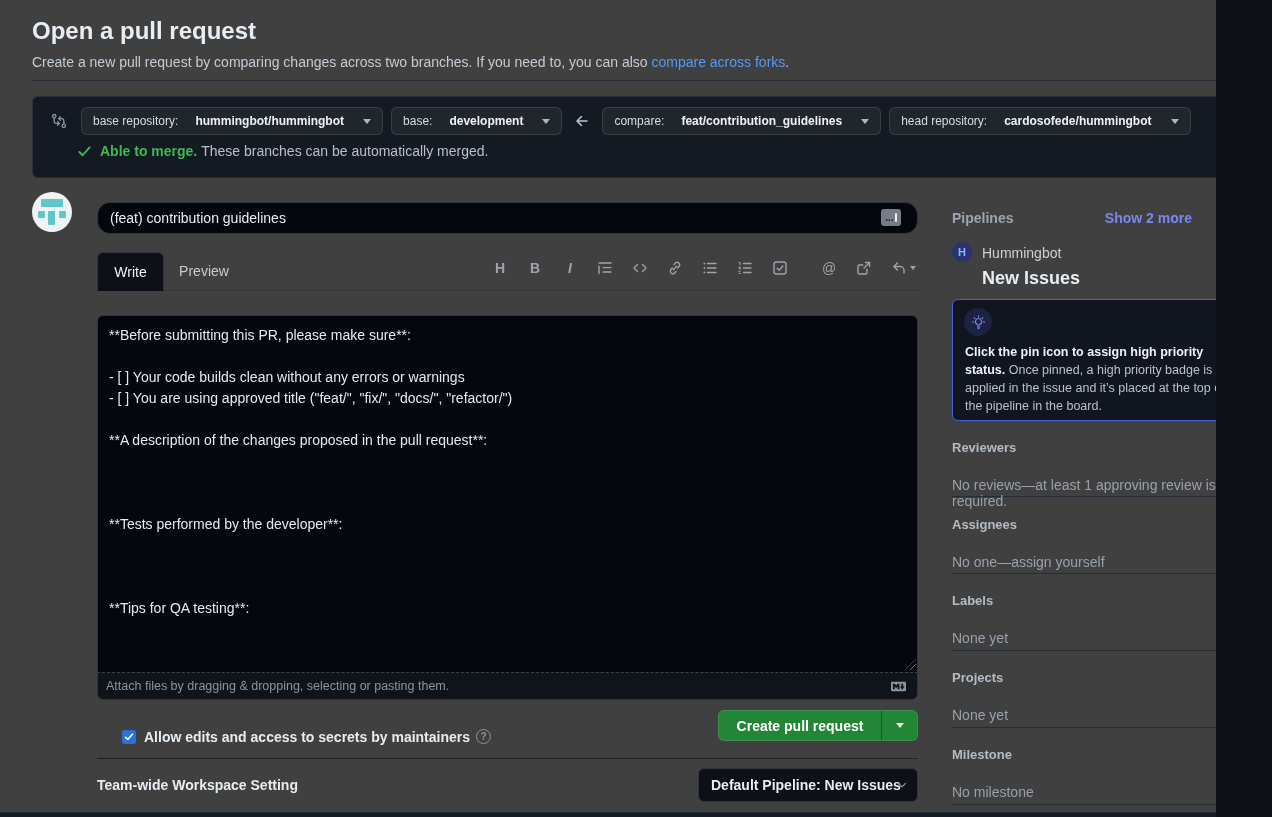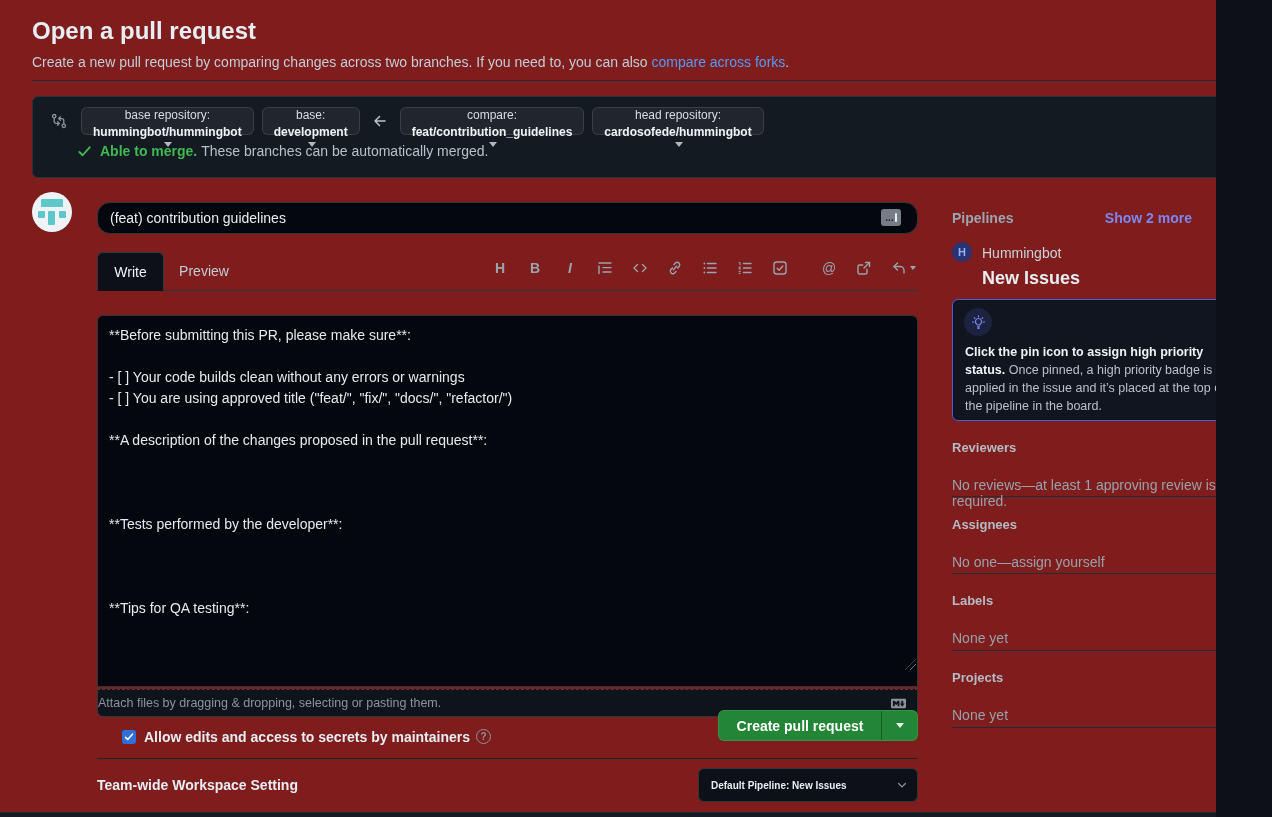--- a/index.html
+++ b/index.html
@@ -1,40 +1,40 @@
 <!DOCTYPE html>
 <html><head>
 <meta charset="utf-8">
 <style>
   * { margin:0; padding:0; box-sizing:border-box; }
   html,body { background:#0d1117; }
   .screen {
     position:relative; width:1216px; height:817px; overflow:hidden;
-    background:#7f1d1d; color:#e6edf3;
+    background:#404040; color:#e6edf3;
     font-family:"Liberation Sans", sans-serif; font-size:14px;
   }
   .abs { position:absolute; }
 
   
   .page-title { left:32px; top:17px; font-size:24px; font-weight:600; color:#e6edf3; }
   .page-sub { left:32px; top:54px; font-size:14px; color:#c3ccd6; }
   .page-sub a { color:#539bf5; text-decoration:none; cursor:pointer; }
   .header-divider { left:32px; top:80px; width:1216px; border-top:1px solid #262c36; }
 
   
   .branch-bar {
     left:32px; top:96px; width:1216px; height:82px;
     background:#141a22; border:1px solid #2b313a; border-radius:6px;
   }
   .branch-row { position:absolute; left:18px; top:10px; right:12px; display:flex; align-items:center; }
   .compare-icon { color:#8b949e; width:16px; height:16px; margin-right:14px; flex:0 0 auto; }
   .branch-btn {
-    display:inline-flex; align-items:center; gap:3px; height:28px; padding:0 11px;
+    display:inline-flex; align-items:center; gap:17px; height:28px; padding:0 11px;
     background:#21262d; border:1px solid rgba(240,246,252,0.12); border-radius:6px;
-    font-size:12px; color:#d5dde5; cursor:pointer; white-space:nowrap; margin-right:8px;flex-direction:column;
+    font-size:12px; color:#d5dde5; cursor:pointer; white-space:nowrap; margin-right:8px;
   }
   .branch-btn b { font-weight:700; color:#eef2f6; }
   .caret { width:0; height:0; border-left:4px solid transparent; border-right:4px solid transparent;
     border-top:5px solid #aeb7c0; margin-left:2px; }
   .arrow-left { color:#bac3cc; width:16px; height:16px; margin:0 12px 0 4px; flex:0 0 auto; }
   .merge-row { position:absolute; left:44px; top:46px; display:flex; align-items:center; font-size:14px; }
   .merge-check { color:#3fb950; width:15px; height:15px; margin-right:8px; }
   .merge-bold { color:#3fb950; font-weight:700; margin-right:4px; }
   .merge-rest { color:#b7c0ca; }
 
@@ -86,21 +86,21 @@
     background:#04080e; border:1px solid #30363d; border-radius:6px 6px 0 0;
     color:#e4eaf0; font-size:14px; line-height:21px; padding:9px 11px;
     font-family:"Liberation Sans", sans-serif; outline:none; overflow:hidden; white-space:pre-wrap;margin-top:15px;
   }
   .gripper { left:905px; top:659px; width:11px; height:11px; cursor:nwse-resize;
     background:repeating-linear-gradient(135deg, transparent 0 3px, #6e7681 3px 4px); 
     clip-path:polygon(100% 0, 100% 100%, 0 100%); }
   .attach-bar {
     left:97px; top:672px; width:821px; height:28px; background:#0f141b;
     border:1px solid #30363d; border-top:1px dashed #3a424c; border-radius:0 0 6px 6px;
-    display:flex; align-items:center; color:#8b949e; font-size:12.5px; padding:0 0; cursor:pointer;margin-top:17px;
+    display:flex; align-items:center; color:#8b949e; font-size:12.5px; padding:0 8px; cursor:pointer;
   }
   .attach-bar .md-icon { position:absolute; right:10px; top:6px; width:17px; height:15px; color:#8b949e; }
 
   
   .chk { left:122px; top:730px; width:14px; height:14px; background:#2f6fd7; border-radius:3px;
     display:flex; align-items:center; justify-content:center; cursor:pointer; }
   .chk svg { width:10px; height:10px; color:#fff; }
   .chk-label { left:144px; top:729px; font-size:14px; font-weight:700; color:#e6edf3; }
   .help-icon { left:476px; top:729px; width:15px; height:15px; border:1px solid #8b949e; border-radius:50%;
     color:#8b949e; font-size:10px; font-weight:700; display:flex; align-items:center; justify-content:center; cursor:pointer; }
@@ -114,21 +114,21 @@
     align-items:center; justify-content:center; }
   .caret-w { width:0; height:0; border-left:4px solid transparent; border-right:4px solid transparent;
     border-top:5px solid #e9efe9; }
 
   
   .ws-divider { left:97px; top:758px; width:821px; border-top:1px solid #1d232b; }
   .ws-label { left:97px; top:777px; font-size:14px; font-weight:700; color:#e6edf3; }
   .ws-select {
     left:698px; top:768px; width:220px; height:34px; background:#0d1117;
     border:1px solid #30363d; border-radius:6px; display:flex; align-items:center;
-    padding:11px 12px; color:#e6edf3; font-weight:600; font-size:10px; cursor:pointer;
+    padding:11px 12px; color:#e6edf3; font-weight:600; font-size:14px; cursor:pointer;
   }
   .ws-select svg { position:absolute; right:9px; width:12px; height:12px; color:#8b949e; }
   .bottom-band { left:0; top:812px; width:1272px; height:5px; background:#151b23; border-top:1px solid #262c36; }
 
   
   .sb-pipelines-h { left:952px; top:210px; font-size:14px; font-weight:600; color:#9ba5b0; }
   .sb-showmore { top:210px; right:24px; font-size:14px; font-weight:600; color:#7c86f2; cursor:pointer;margin-left:6px; }
   .sb-ws-avatar { left:952px; top:242px; width:20px; height:20px; border-radius:50%; background:#2b3272;
     color:#8fb3f8; font-size:11px; font-weight:700; display:flex; align-items:center; justify-content:center; }
   .sb-ws-name { left:982px; top:245px; font-size:14px; color:#c9d1d9; }
@@ -387,14 +387,22 @@
 
   <div class="abs sb-section" style="top:670px; height:58px;">
     <div class="sb-head">Projects</div>
     <svg class="gear" viewBox="0 0 16 16" fill="none" stroke="currentColor" stroke-width="1.2">
         <circle cx="8" cy="8" r="2.6"></circle>
         <path stroke-linejoin="round" d="M6.9 1.6 6.5 3.1l-1.2.7-1.5-.4-1.1 1.9 1.1 1.1v1.4L2.7 8.9l1.1 1.9 1.5-.4 1.2.7.4 1.5h2.2l.4-1.5 1.2-.7 1.5.4 1.1-1.9-1.1-1.1V6.4l1.1-1.1-1.1-1.9-1.5.4-1.2-.7-.4-1.5z"></path>
       </svg>
     <div class="sb-body">None yet</div>
   </div>
 
+  <div class="abs sb-section" style="top:747px; height:58px;">
+    <div class="sb-head">Milestone</div>
+    <svg class="gear" viewBox="0 0 16 16" fill="none" stroke="currentColor" stroke-width="1.2">
+        <circle cx="8" cy="8" r="2.6"></circle>
+        <path stroke-linejoin="round" d="M6.9 1.6 6.5 3.1l-1.2.7-1.5-.4-1.1 1.9 1.1 1.1v1.4L2.7 8.9l1.1 1.9 1.5-.4 1.2.7.4 1.5h2.2l.4-1.5 1.2-.7 1.5.4 1.1-1.9-1.1-1.1V6.4l1.1-1.1-1.1-1.9-1.5.4-1.2-.7-.4-1.5z"></path>
+      </svg>
+    <div class="sb-body">No milestone</div>
+  </div>
 
 </div>
 
 </body></html>

